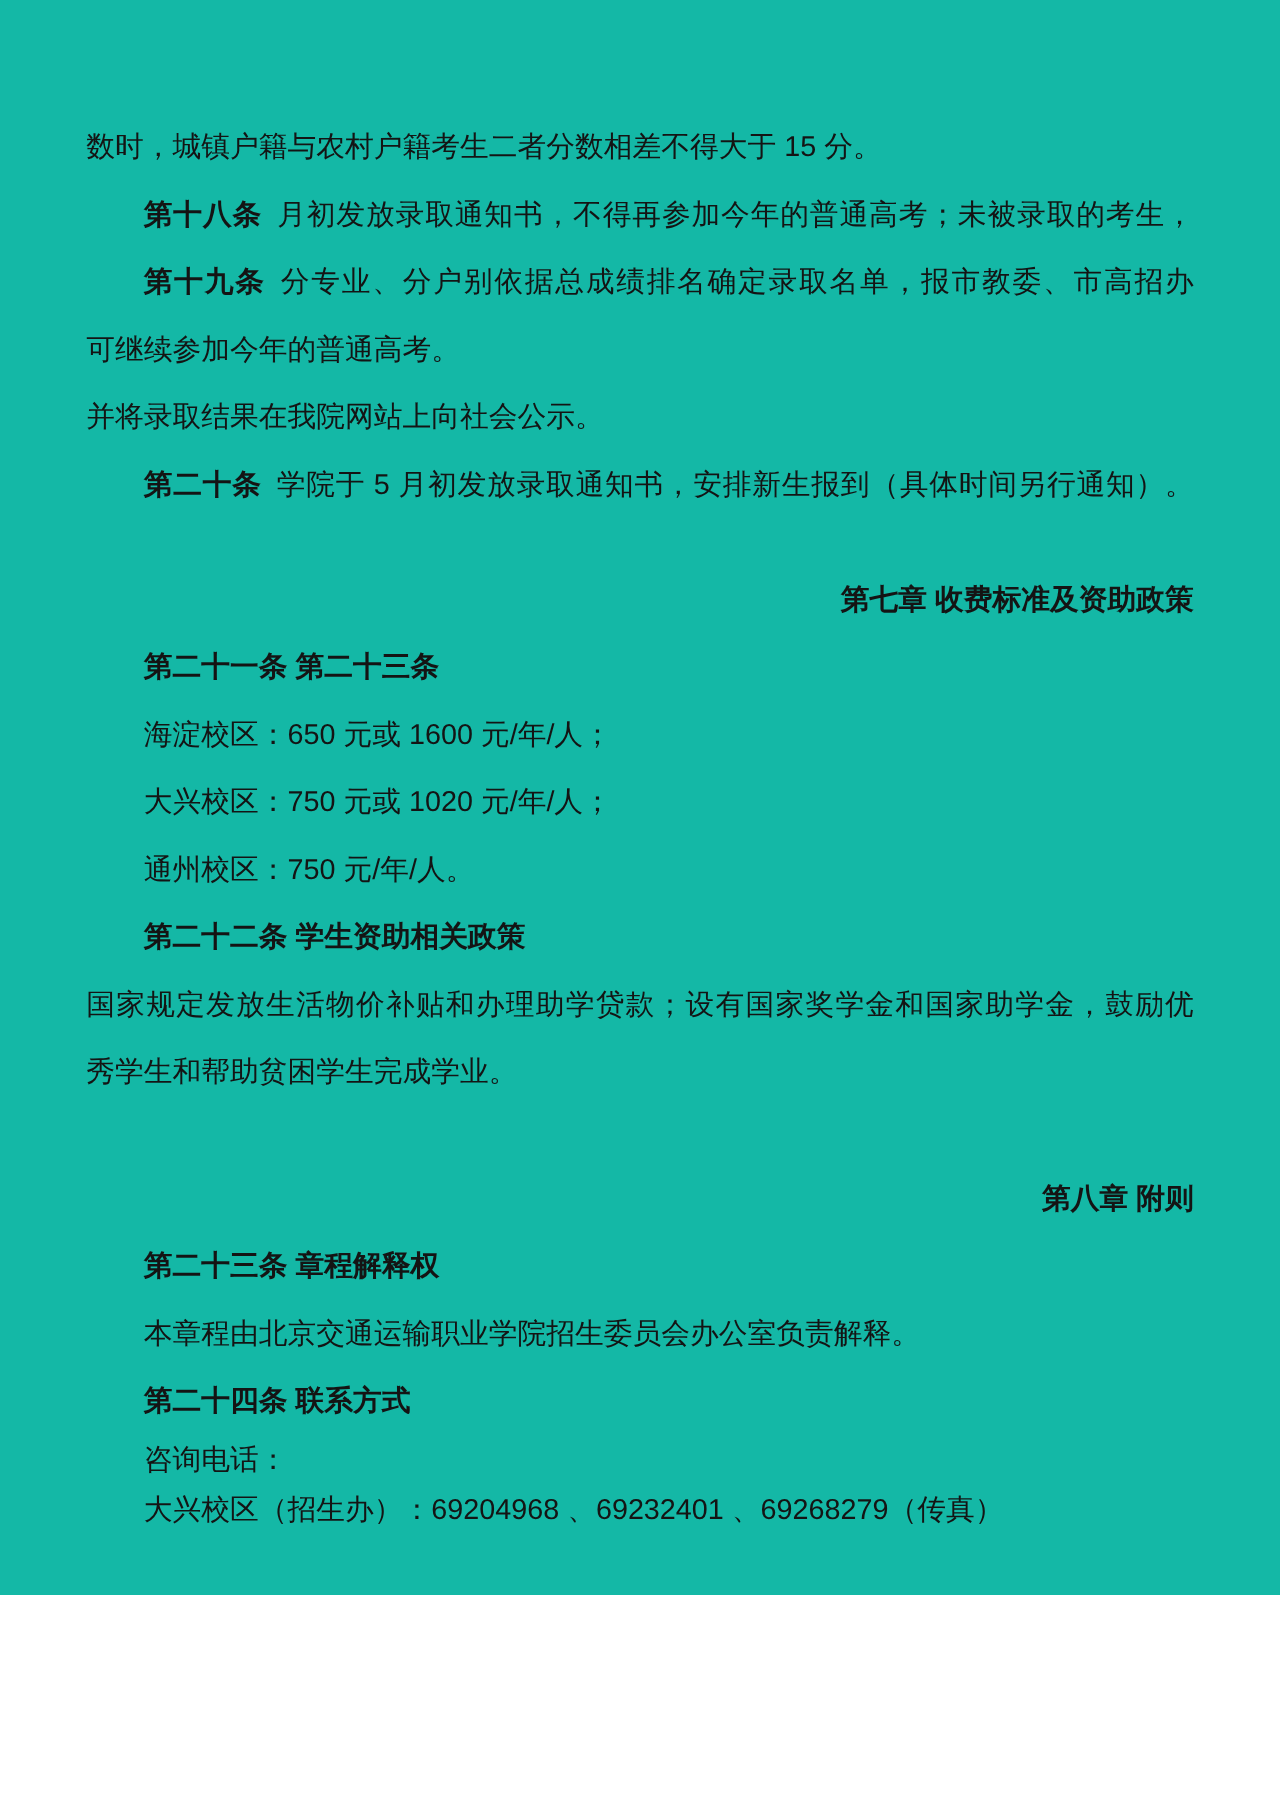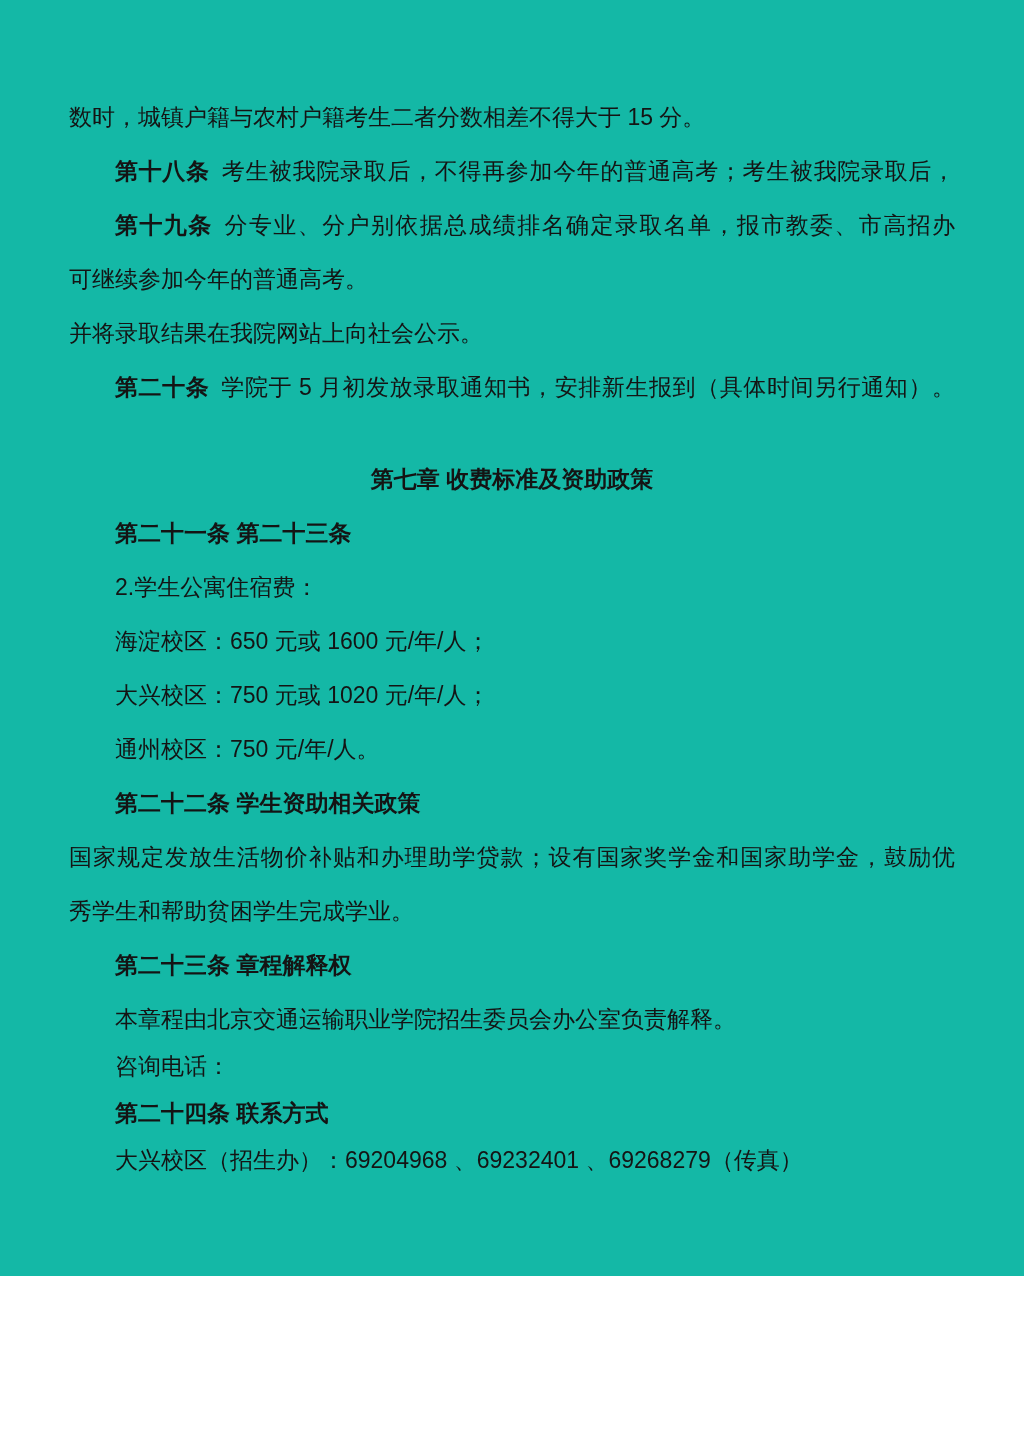--- a/index.html
+++ b/index.html
@@ -10,70 +10,70 @@
     background: #14b8a6;
     box-sizing: border-box;
     padding: 90px 69px 0 69px;
     font-family: Liberation Sans, sans-serif;
     color: #141414;
     font-size: 23px;
     overflow: hidden;
   }
   .line { height: 54px; line-height: 54px; }
   .indent { text-indent: 46px; }
-  .center { text-align: center; }
+  .center { text-align: right; }
   .fill { text-align: justify; text-align-last: justify; }
   .tight { height: 40px; line-height: 40px; }
   .gap7 { margin-top: 38px; }
   .gap8 { margin-top: 47px; }
   .b { font-weight: 700; }
   .split .b { margin-right: 12px; }
   .b:empty, .t:empty { display: none; }
 </style>
 </head>
 <body>
 
 <div class="page">
 
   <div class="line flush"><span class="t">数时，城镇户籍与农村户籍考生二者分数相差不得大于 15 分。</span></div>
 
-  <div class="line indent fill split"><span class="b">第十八条</span><span class="t">考生被我院录取后，不得再参加今年的普通高考；考生被我院录取后，</span></div>
+  <div class="line indent fill split"><span class="b">第十八条</span><span class="t">月初发放录取通知书，不得再参加今年的普通高考；未被录取的考生，</span></div>
 
   <div class="line indent fill split"><span class="b">第十九条</span><span class="t">分专业、分户别依据总成绩排名确定录取名单，报市教委、市高招办</span></div>
 
   <div class="line flush"><span class="t">可继续参加今年的普通高考。</span></div>
 
   <div class="line flush"><span class="t">并将录取结果在我院网站上向社会公示。</span></div>
 
   <div class="line indent fill split"><span class="b">第二十条</span><span class="t">学院于 5 月初发放录取通知书，安排新生报到（具体时间另行通知）。</span></div>
 
   <div class="line center gap7"><span class="b">第七章 收费标准及资助政策</span></div>
 
   <div class="line indent"><span class="b">第二十一条 第二十三条</span></div>
 
 
-  <div class="line indent"><span class="t">2.学生公寓住宿费：</span></div>
 
   <div class="line indent"><span class="t">海淀校区：650 元或 1600 元/年/人；</span></div>
 
   <div class="line indent"><span class="t">大兴校区：750 元或 1020 元/年/人；</span></div>
 
   <div class="line indent"><span class="t">通州校区：750 元/年/人。</span></div>
 
   <div class="line indent"><span class="b">第二十二条 学生资助相关政策</span></div>
 
 
   <div class="line flush fill"><span class="t">国家规定发放生活物价补贴和办理助学贷款；设有国家奖学金和国家助学金，鼓励优</span></div>
 
   <div class="line flush"><span class="t">秀学生和帮助贫困学生完成学业。</span></div>
 
+  <div class="line center gap8"><span class="b">第八章 附则</span></div>
 
   <div class="line indent"><span class="b">第二十三条 章程解释权</span></div>
 
   <div class="line indent"><span class="t">本章程由北京交通运输职业学院招生委员会办公室负责解释。</span></div>
 
+  <div class="line indent"><span class="b">第二十四条 联系方式</span></div>
+
   <div class="line indent tight"><span class="t">咨询电话：</span></div>
-
-  <div class="line indent"><span class="b">第二十四条 联系方式</span></div>
 
   <div class="line indent tight"><span class="t">大兴校区（招生办）：69204968 、69232401 、69268279（传真）</span></div>
 
 </div>
 
 </body></html>

